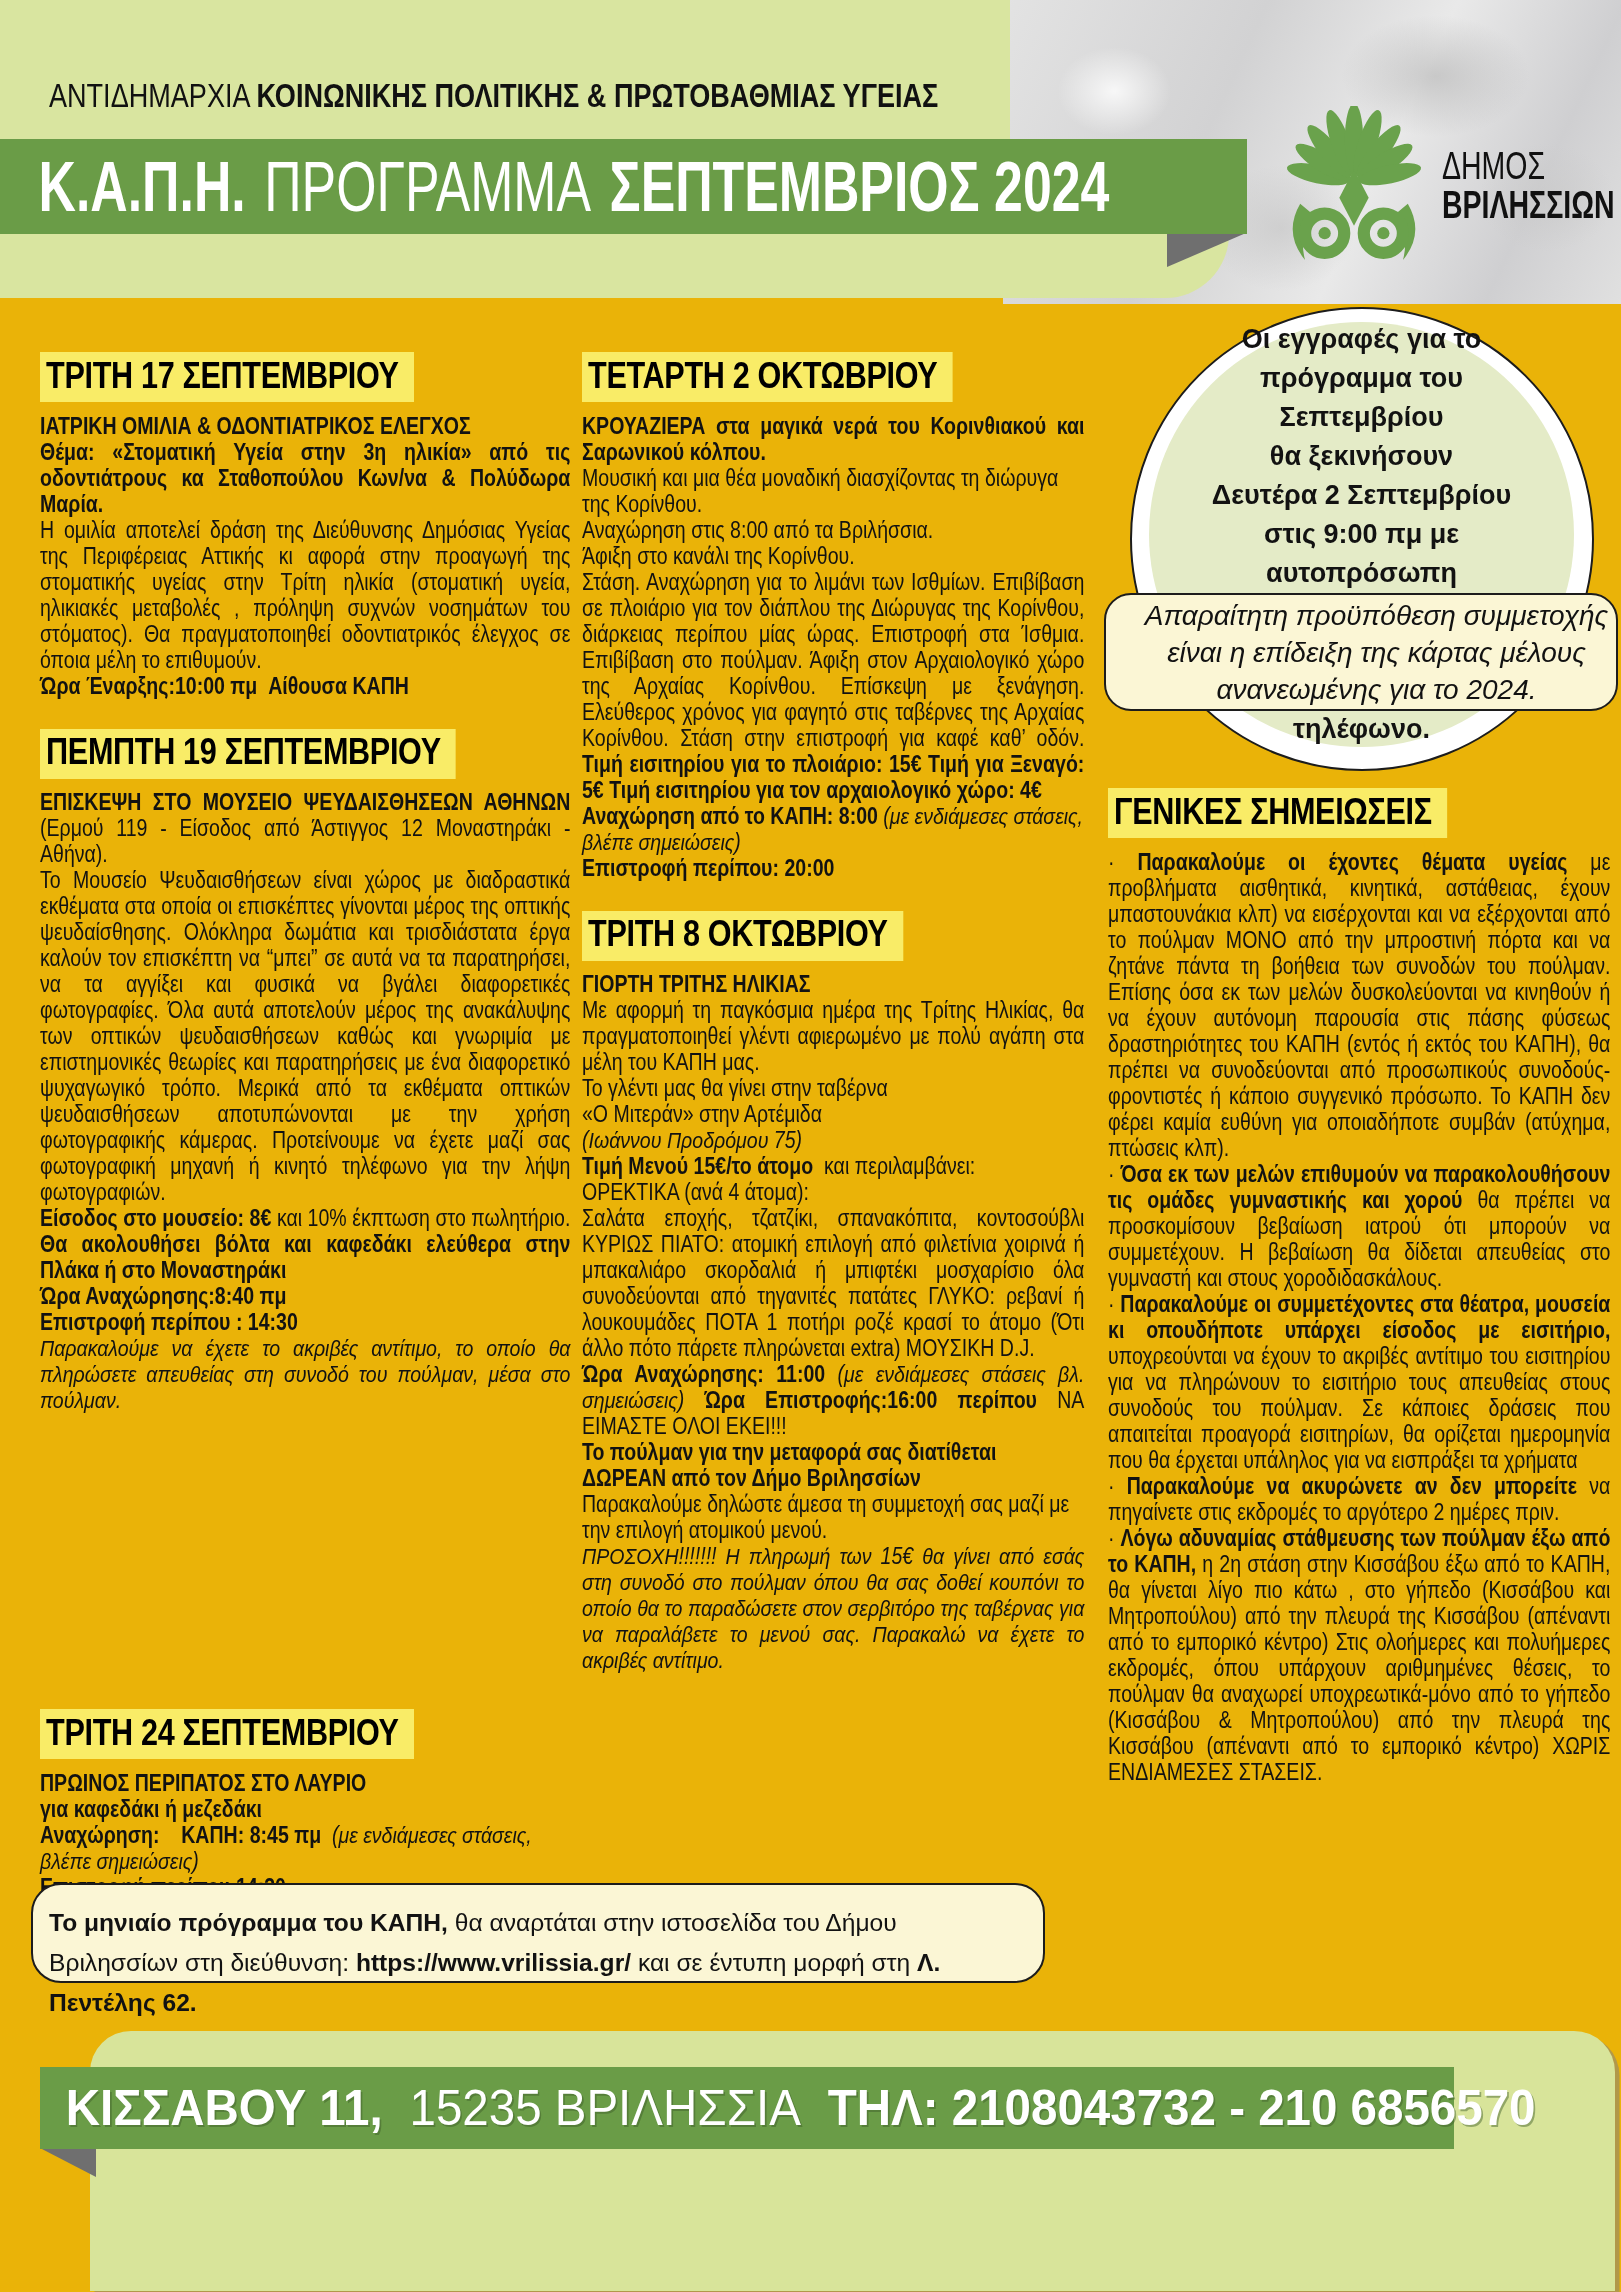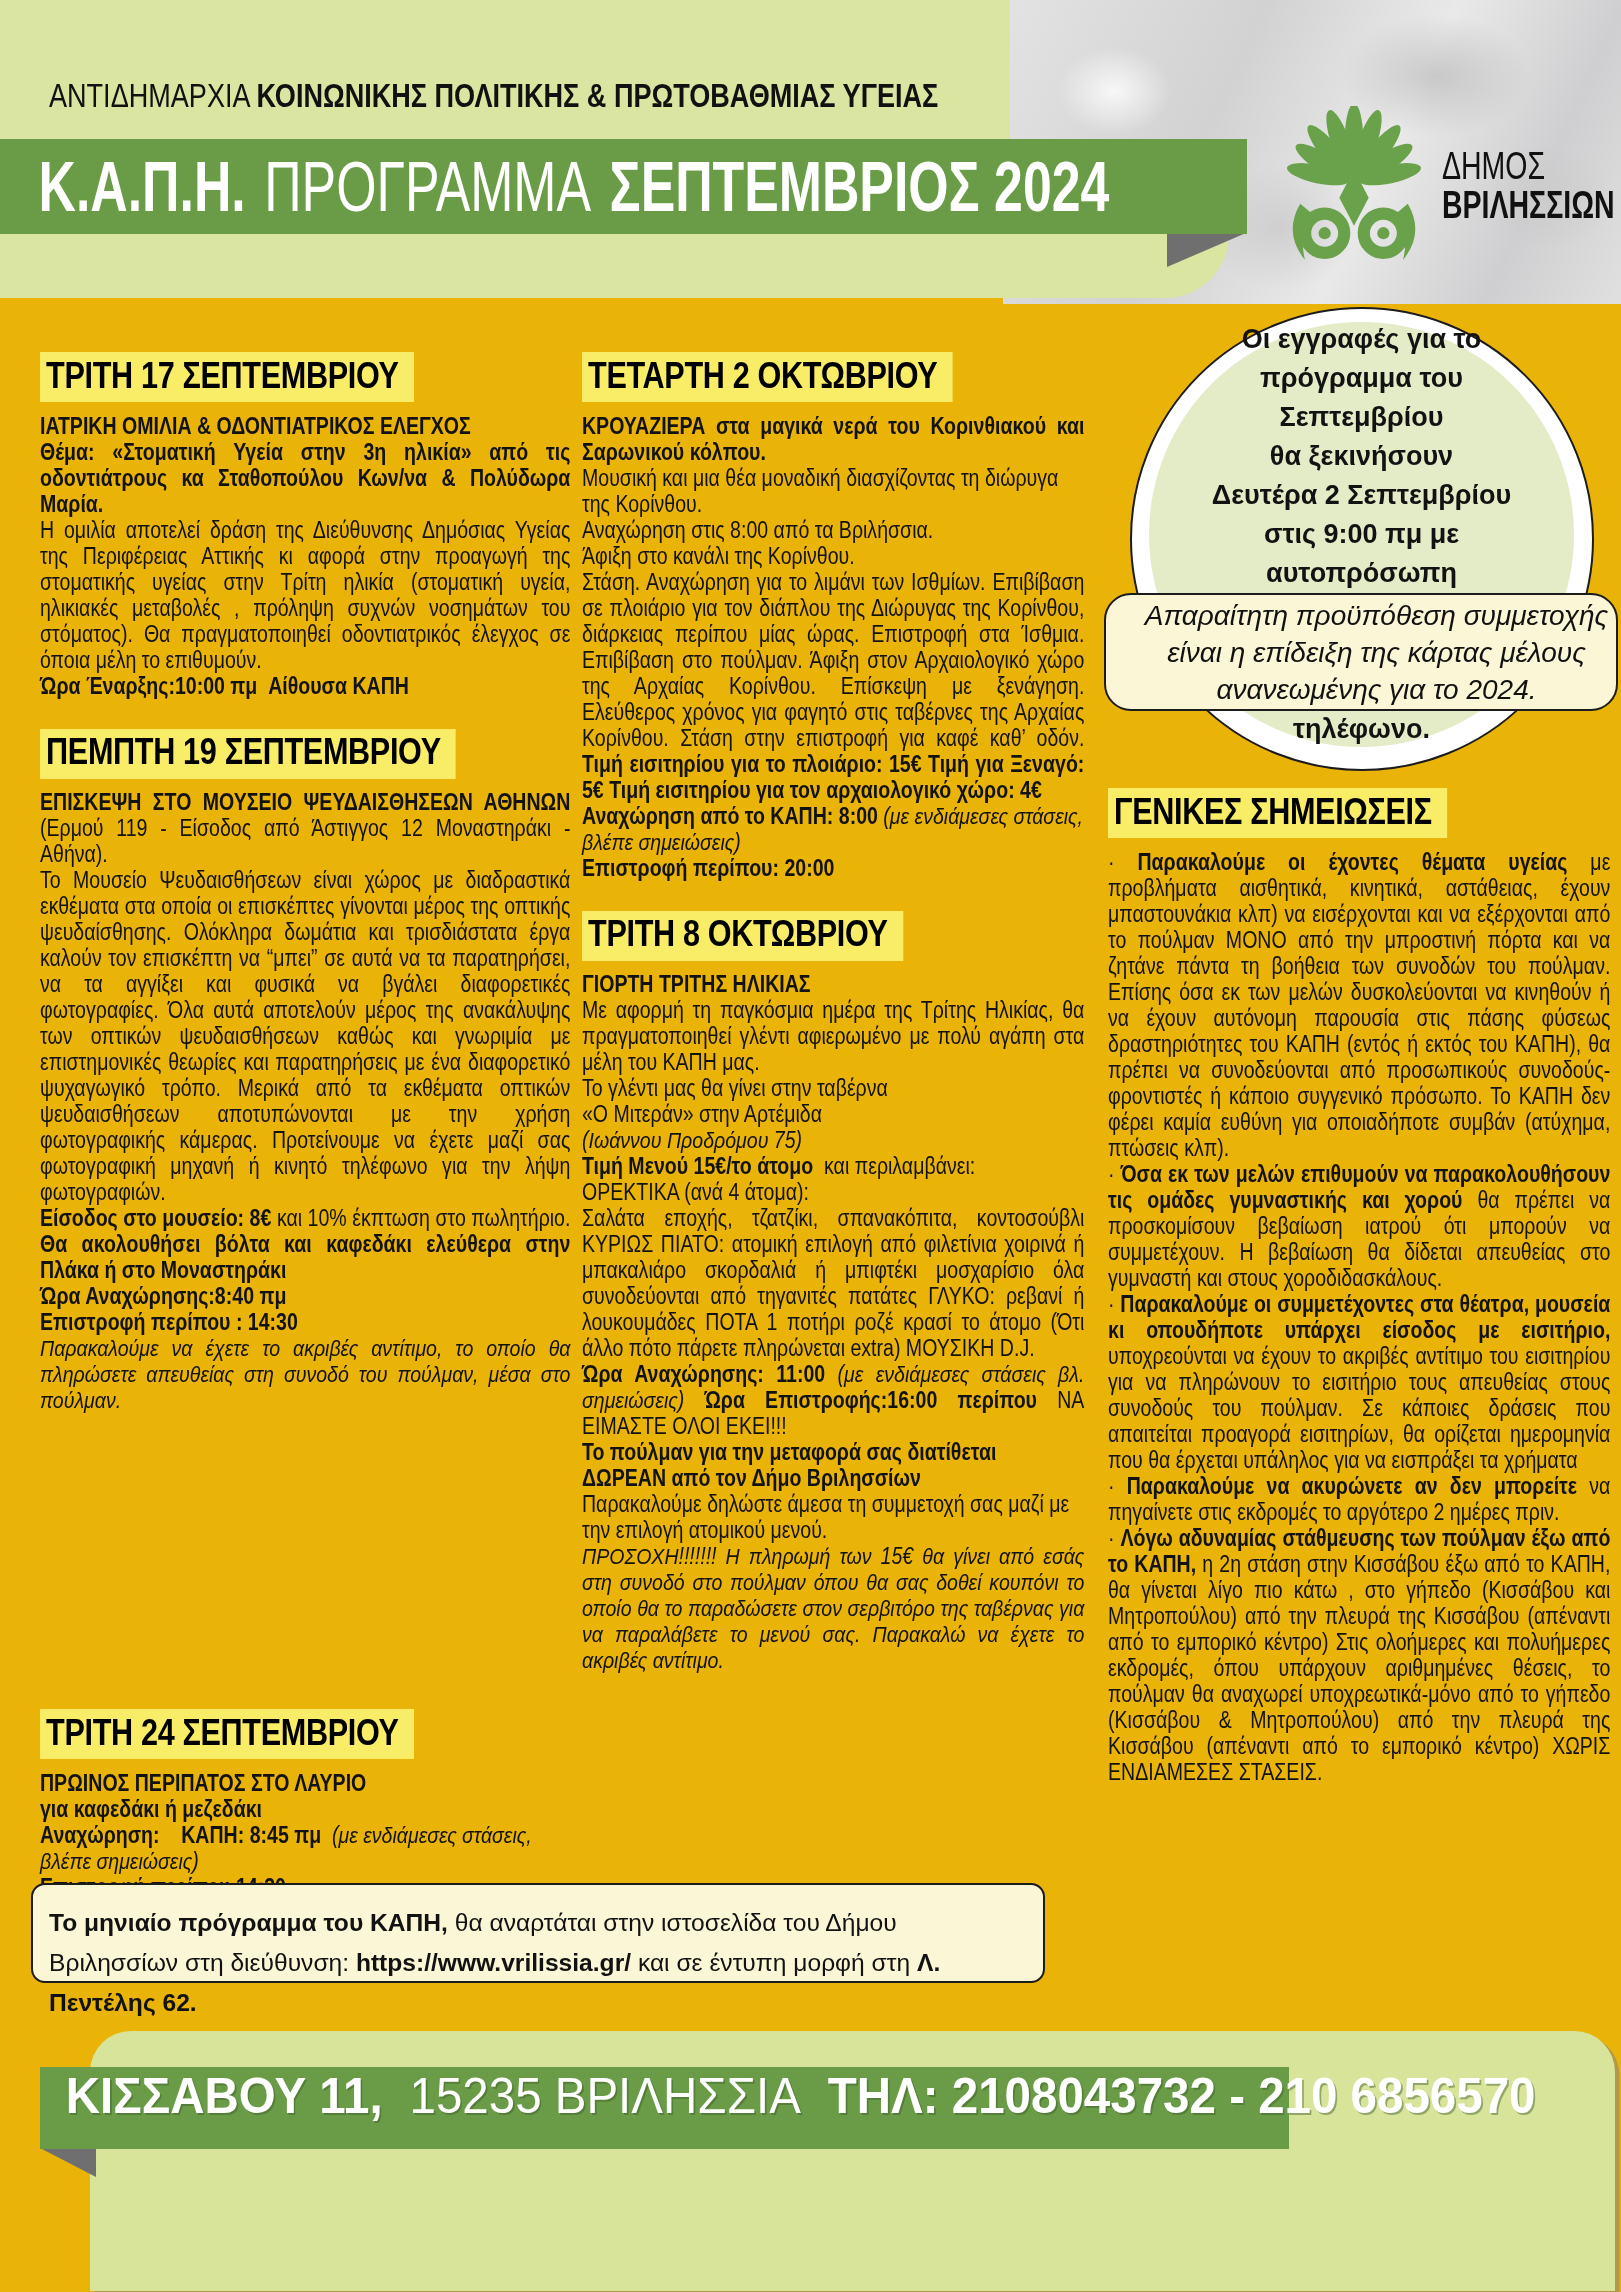--- a/index.html
+++ b/index.html
@@ -58,29 +58,29 @@
           line-height:41px;padding:2.7px 18px 6.3px 7.2px;margin-bottom:10.7px;letter-spacing:-0.4px;}
   .p{margin:0;}
   .p.j{text-align:justify;}
   .p.b{font-weight:700;}
   .p.i{font-style:italic;}
   .p span.b{font-weight:700;}
   .p span.i{font-style:italic;}
 
   
   .note-box{position:absolute;left:31px;top:1883px;width:1014px;height:100px;background:#fbf6d5;
-            border:2.7px solid #1c1c1c;border-radius:14px;box-sizing:border-box;
+            border:2.7px solid #1c1c1c;border-radius:30px;box-sizing:border-box;
             padding:18px 21.5px 0 16px;font-size:24.6px;line-height:40px;}
   .note-box span.b{font-weight:700;}
   .footer-panel{position:absolute;left:90px;top:2031px;width:1525px;height:260px;background:#d8e49a;
                 border-radius:41px 41px 0 0;box-shadow:4.5px 3.6px 0 rgba(130,130,130,.55);}
   .footer-fold{position:absolute;left:40px;top:2148px;width:56px;height:29px;background:#6f6f6f;
                clip-path:polygon(0 0,100% 0,100% 100%);}
-  .footer-bar{position:absolute;left:40px;top:2067px;width:1249px;height:82px;background:#6a9c47;
-              display:flex;align-items:flex-start;color:#fff;}
+  .footer-bar{position:absolute;left:40px;top:2067px;width:1414px;height:82px;background:#6a9c47;
+              display:flex;align-items:center;color:#fff;}
   .footer-text{white-space:nowrap;padding-left:27px;font-size:50px;font-weight:700;
                transform:scaleX(0.95);transform-origin:left center;
                text-shadow:1.8px 1.8px 0 rgba(60,90,40,.45);}
   .f2{font-weight:400;margin:0 14.3px;}
   .f3{font-weight:700;}
 </style>
 </head>
 <body>
 
 <div class="page">

